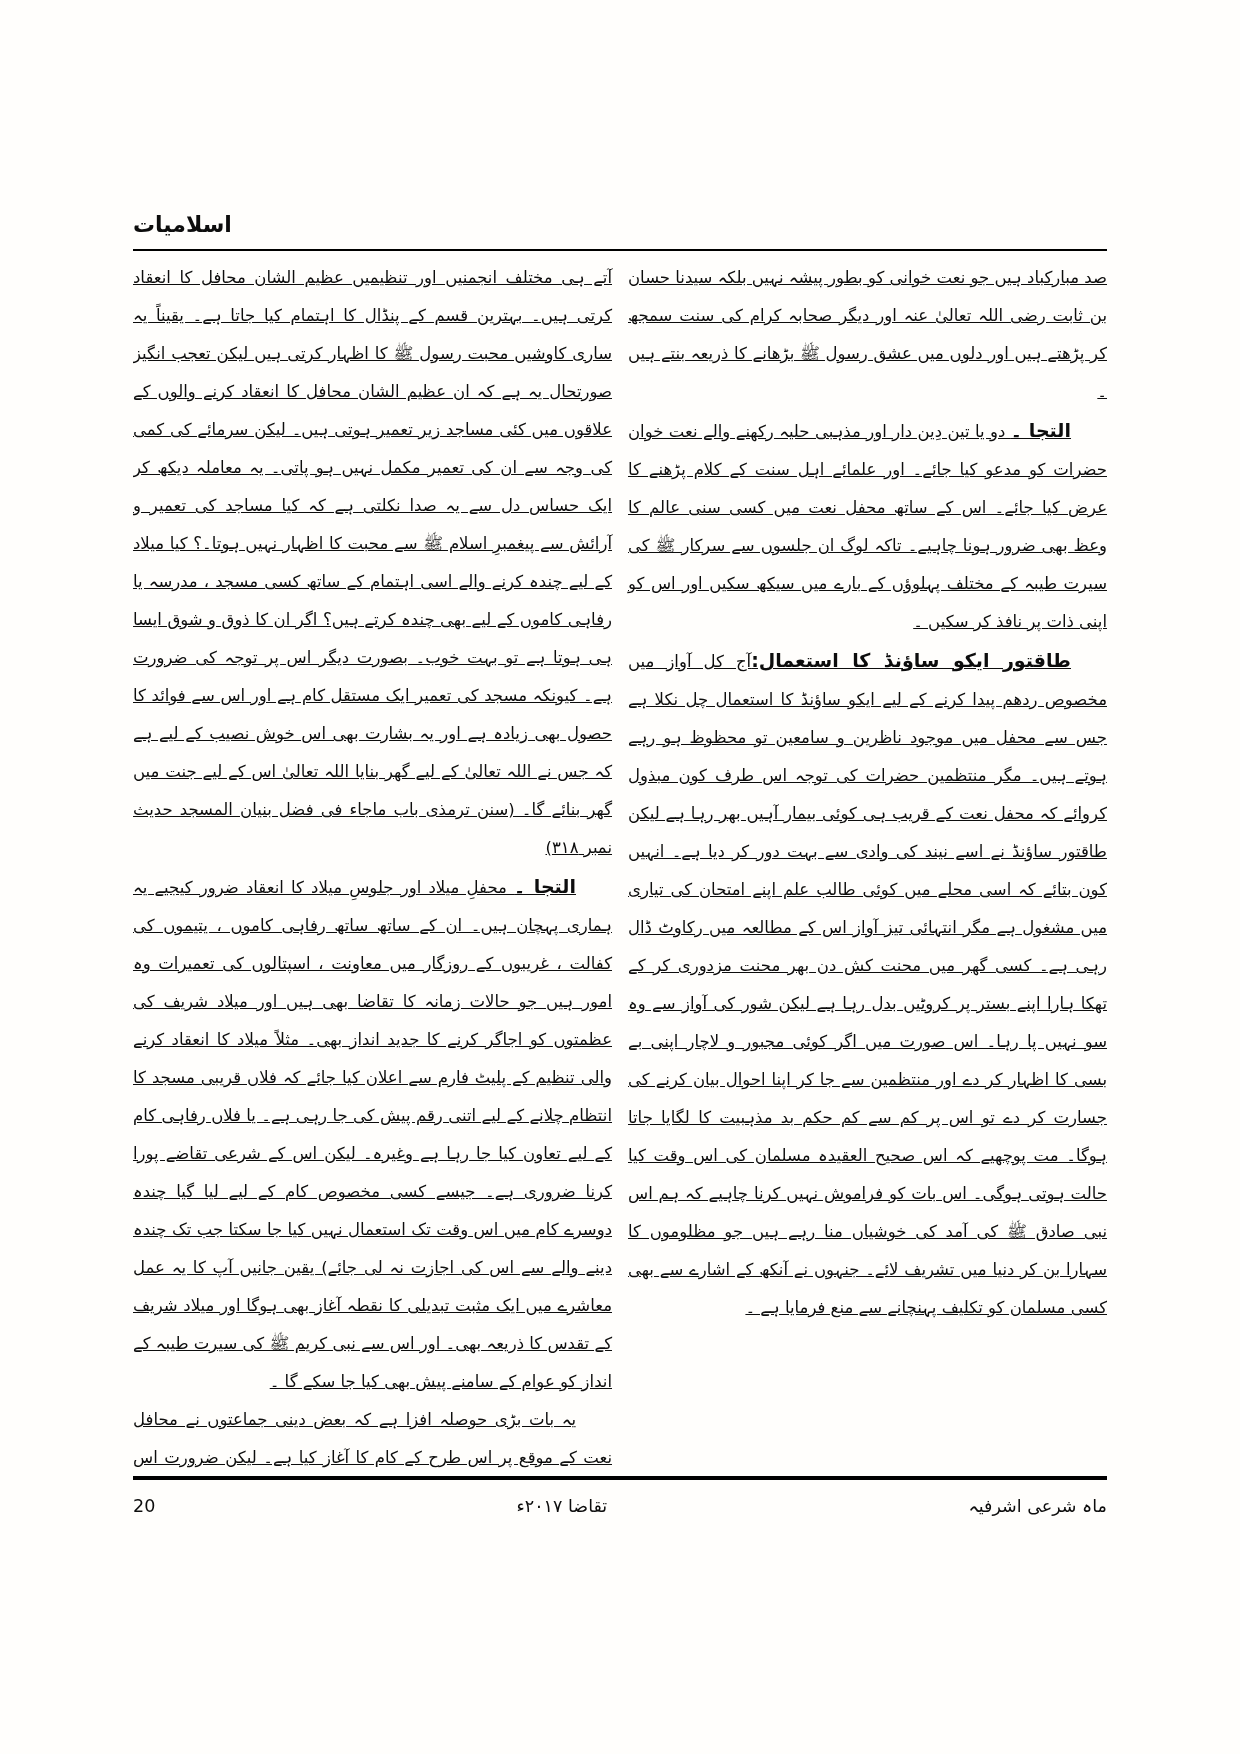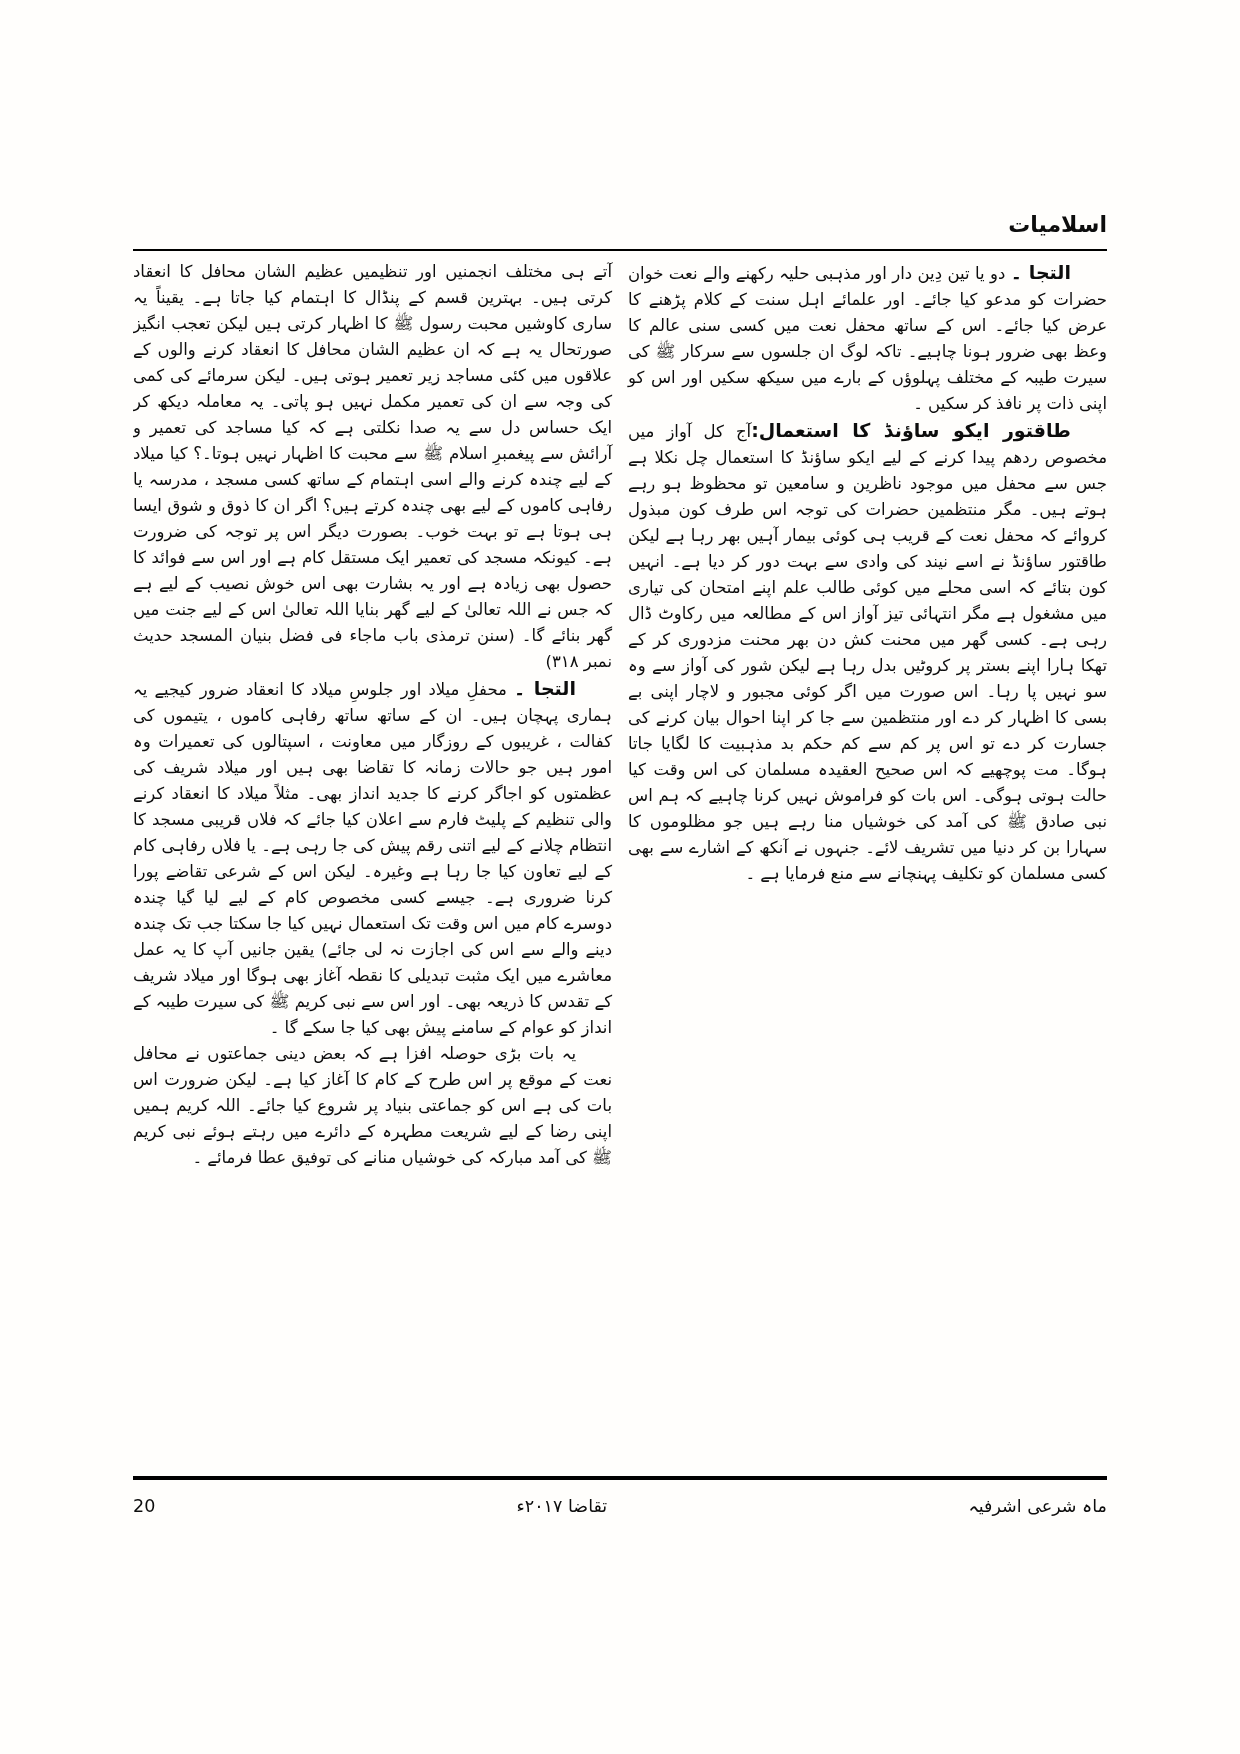--- a/index.html
+++ b/index.html
@@ -14,21 +14,21 @@
     background:#fffefc;
     color:#0d0d0d;
     direction:rtl;
     overflow:hidden;
   }
   .content{
     position:absolute;
     right:133px;left:133px;top:212px;
   }
   .header-title{
-    text-align:right;
+    text-align:left;
     font-weight:bold;
     font-size:22px;
     letter-spacing:1px;
   }
   .header-rule{
     border:none;
     border-top:2.5px solid #000;
     margin:12px 0 0 0;
   }
   .columns{
@@ -36,21 +36,22 @@
     gap:16px;
     margin-top:8px;
     height:1210px;
     overflow:hidden;
   }
   .col{
     flex:1 1 0;
     text-align:justify;
     text-justify:inter-word;
     font-size:16.5px;
-    line-height:26px;
+    line-height:38px;
+    text-decoration:underline;
   }
   .para{
     margin:0;
     text-indent:36px;
   }
   .para.flush{
     text-indent:0;
   }
   .lead{
     font-weight:bold;
@@ -85,20 +86,21 @@
   <div class="content">
 
     <div class="header">
       <div class="header-title">اسلامیات</div>
       <hr class="header-rule">
     </div>
 
     <div class="columns">
 
       <div class="col col-right">
+        <p class="para flush"><span>صد مبارکباد ہیں جو نعت خوانی کو بطور پیشہ نہیں بلکہ سیدنا حسان بن ثابت رضی اللہ تعالیٰ عنہ اور دیگر صحابہ کرام کی سنت سمجھ کر پڑھتے ہیں اور دلوں میں عشق رسول ﷺ بڑھانے کا ذریعہ بنتے ہیں ۔</span></p>
         <p class="para"><b class="lead">التجا ۔</b><span> دو یا تین دِین دار اور مذہبی حلیہ رکھنے والے نعت خوان حضرات کو مدعو کیا جائے۔ اور علمائے اہل سنت کے کلام پڑھنے کا عرض کیا جائے۔ اس کے ساتھ محفل نعت میں کسی سنی عالم کا وعظ بھی ضرور ہونا چاہیے۔ تاکہ لوگ ان جلسوں سے سرکار ﷺ کی سیرت طیبہ کے مختلف پہلوؤں کے بارے میں سیکھ سکیں اور اس کو اپنی ذات پر نافذ کر سکیں ۔</span></p>
         <p class="para"><b class="lead big">طاقتور ایکو ساؤنڈ کا استعمال:</b><span>آج کل آواز میں مخصوص ردھم پیدا کرنے کے لیے ایکو ساؤنڈ کا استعمال چل نکلا ہے جس سے محفل میں موجود ناظرین و سامعین تو محظوظ ہو رہے ہوتے ہیں۔ مگر منتظمین حضرات کی توجہ اس طرف کون مبذول کروائے کہ محفل نعت کے قریب ہی کوئی بیمار آہیں بھر رہا ہے لیکن طاقتور ساؤنڈ نے اسے نیند کی وادی سے بہت دور کر دیا ہے۔ انہیں کون بتائے کہ اسی محلے میں کوئی طالب علم اپنے امتحان کی تیاری میں مشغول ہے مگر انتہائی تیز آواز اس کے مطالعہ میں رکاوٹ ڈال رہی ہے۔ کسی گھر میں محنت کش دن بھر محنت مزدوری کر کے تھکا ہارا اپنے بستر پر کروٹیں بدل رہا ہے لیکن شور کی آواز سے وہ سو نہیں پا رہا۔ اس صورت میں اگر کوئی مجبور و لاچار اپنی بے بسی کا اظہار کر دے اور منتظمین سے جا کر اپنا احوال بیان کرنے کی جسارت کر دے تو اس پر کم سے کم حکم بد مذہبیت کا لگایا جاتا ہوگا۔ مت پوچھیے کہ اس صحیح العقیدہ مسلمان کی اس وقت کیا حالت ہوتی ہوگی۔ اس بات کو فراموش نہیں کرنا چاہیے کہ ہم اس نبی صادق ﷺ کی آمد کی خوشیاں منا رہے ہیں جو مظلوموں کا سہارا بن کر دنیا میں تشریف لائے۔ جنہوں نے آنکھ کے اشارے سے بھی کسی مسلمان کو تکلیف پہنچانے سے منع فرمایا ہے ۔</span></p>
 
       </div>
 
       <div class="col col-left">
         <p class="para flush"><span>آتے ہی مختلف انجمنیں اور تنظیمیں عظیم الشان محافل کا انعقاد کرتی ہیں۔ بہترین قسم کے پنڈال کا اہتمام کیا جاتا ہے۔ یقیناً یہ ساری کاوشیں محبت رسول ﷺ کا اظہار کرتی ہیں لیکن تعجب انگیز صورتحال یہ ہے کہ ان عظیم الشان محافل کا انعقاد کرنے والوں کے علاقوں میں کئی مساجد زیر تعمیر ہوتی ہیں۔ لیکن سرمائے کی کمی کی وجہ سے ان کی تعمیر مکمل نہیں ہو پاتی۔ یہ معاملہ دیکھ کر ایک حساس دل سے یہ صدا نکلتی ہے کہ کیا مساجد کی تعمیر و آرائش سے پیغمبرِ اسلام ﷺ سے محبت کا اظہار نہیں ہوتا۔؟ کیا میلاد کے لیے چندہ کرنے والے اسی اہتمام کے ساتھ کسی مسجد ، مدرسہ یا رفاہی کاموں کے لیے بھی چندہ کرتے ہیں؟ اگر ان کا ذوق و شوق ایسا ہی ہوتا ہے تو بہت خوب۔ بصورت دیگر اس پر توجہ کی ضرورت ہے۔ کیونکہ مسجد کی تعمیر ایک مستقل کام ہے اور اس سے فوائد کا حصول بھی زیادہ ہے اور یہ بشارت بھی اس خوش نصیب کے لیے ہے کہ جس نے اللہ تعالیٰ کے لیے گھر بنایا اللہ تعالیٰ اس کے لیے جنت میں گھر بنائے گا۔ (سنن ترمذی باب ماجاء فی فضل بنیان المسجد حدیث نمبر ۳۱۸)</span></p>
         <p class="para"><b class="lead">التجا ۔</b><span> محفلِ میلاد اور جلوسِ میلاد کا انعقاد ضرور کیجیے یہ ہماری پہچان ہیں۔ ان کے ساتھ ساتھ رفاہی کاموں ، یتیموں کی کفالت ، غریبوں کے روزگار میں معاونت ، اسپتالوں کی تعمیرات وہ امور ہیں جو حالات زمانہ کا تقاضا بھی ہیں اور میلاد شریف کی عظمتوں کو اجاگر کرنے کا جدید انداز بھی۔ مثلاً میلاد کا انعقاد کرنے والی تنظیم کے پلیٹ فارم سے اعلان کیا جائے کہ فلاں قریبی مسجد کا انتظام چلانے کے لیے اتنی رقم پیش کی جا رہی ہے۔ یا فلاں رفاہی کام کے لیے تعاون کیا جا رہا ہے وغیرہ۔ لیکن اس کے شرعی تقاضے پورا کرنا ضروری ہے۔ جیسے کسی مخصوص کام کے لیے لیا گیا چندہ دوسرے کام میں اس وقت تک استعمال نہیں کیا جا سکتا جب تک چندہ دینے والے سے اس کی اجازت نہ لی جائے) یقین جانیں آپ کا یہ عمل معاشرے میں ایک مثبت تبدیلی کا نقطہ آغاز بھی ہوگا اور میلاد شریف کے تقدس کا ذریعہ بھی۔ اور اس سے نبی کریم ﷺ کی سیرت طیبہ کے انداز کو عوام کے سامنے پیش بھی کیا جا سکے گا ۔</span></p>
         <p class="para"><span>یہ بات بڑی حوصلہ افزا ہے کہ بعض دینی جماعتوں نے محافل نعت کے موقع پر اس طرح کے کام کا آغاز کیا ہے۔ لیکن ضرورت اس بات کی ہے اس کو جماعتی بنیاد پر شروع کیا جائے۔ اللہ کریم ہمیں اپنی رضا کے لیے شریعت مطہرہ کے دائرے میں رہتے ہوئے نبی کریم ﷺ کی آمد مبارکہ کی خوشیاں منانے کی توفیق عطا فرمائے ۔</span></p>
 

